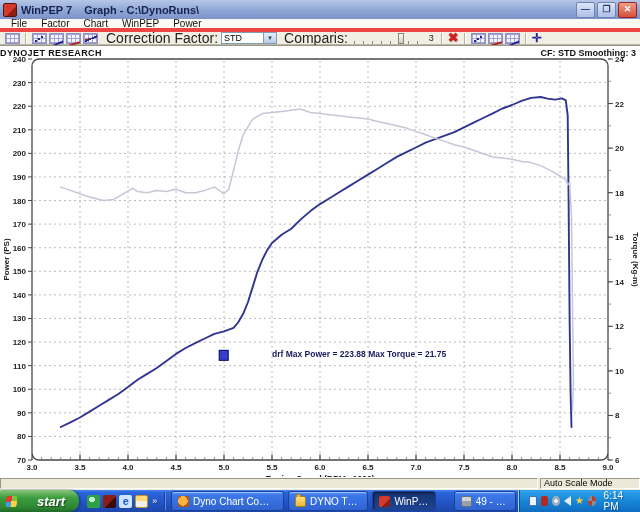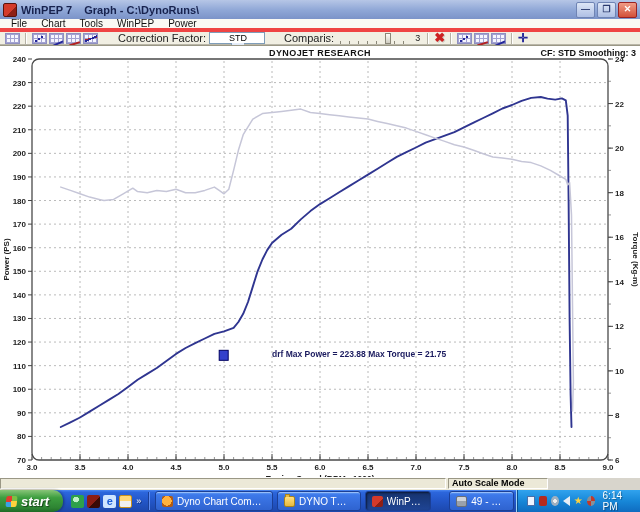--- a/index.html
+++ b/index.html
@@ -37,54 +37,54 @@
   .ov-dots{left:2px;top:2px;width:9px;height:6px;
     background:radial-gradient(circle 1px at 1px 5px,#23269a 99%,transparent),
                radial-gradient(circle 1px at 4px 3px,#23269a 99%,transparent),
                radial-gradient(circle 1px at 7px 1px,#23269a 99%,transparent);}
   .ov-line{left:1px;top:2px;width:11px;height:7px;border-bottom:2px solid #23269a;transform:rotate(-24deg);}
   .ov-red{left:1px;top:2px;width:11px;height:7px;border-bottom:2px solid #b32020;transform:rotate(-18deg);}
   .ov-mix{left:1px;top:1px;width:12px;height:8px;
     background:linear-gradient(-25deg,transparent 45%,#23269a 45% 58%,transparent 58%),
                linear-gradient(-12deg,transparent 48%,#b32020 48% 60%,transparent 60%);}
   .tsep{width:1px;height:11px;background:#b5b2a5;border-right:1px solid #fff;margin:0 4px;}
-  .tlabel{font-size:11px;color:#222;margin:0 3px 0 19px;white-space:nowrap;}
+  .tlabel{font-size:14px;color:#222;margin:0 3px 0 7px;white-space:nowrap;}
   .combo{width:56px;height:12px;background:#fff;border:1px solid #7f9db9;display:flex;align-items:center;
-    justify-content:space-between;box-sizing:border-box;flex-direction:column;}
+    justify-content:space-between;box-sizing:border-box;}
   .combo-val{font-size:9px;padding-left:2px;color:#000;}
   .combo-arrow{width:12px;height:10px;background:linear-gradient(180deg,#e8effa,#b8cbe8);
     border-left:1px solid #7f9db9;font-size:6px;line-height:10px;text-align:center;color:#345;}
   .slider{width:72px;height:11px;position:relative;margin:0 3px;
     background:repeating-linear-gradient(90deg,#8a8778 0 1px,transparent 1px 9px) 0 bottom/100% 3px no-repeat;}
   .slider .handle{position:absolute;left:62%;top:0;width:6px;height:11px;
     background:linear-gradient(180deg,#fdfcf8,#cfccc0);border:1px solid #8a8778;box-sizing:border-box;}
   .tval{font-size:9px;color:#222;margin-right:3px;}
   .xicon{font-size:13px;color:#c22;font-weight:bold;line-height:12px;text-shadow:1px 1px 0 #00000022;}
   .panicon{font-size:12px;color:#23269a;font-weight:bold;line-height:12px;}
 
   
   .chart-panel{position:absolute;left:0;top:45px;width:640px;height:432px;background:#fff;
     border-top:1px solid #9a9785;}
-  .chart-head-center{position:absolute;left:0;top:2px;width:100%;text-align:center;
+  .chart-head-center{position:absolute;left:0;top:2px;width:100%;text-align:left;
     font-size:9px;font-weight:bold;letter-spacing:.4px;color:#111;}
   .chart-head-right{position:absolute;right:4px;top:2px;font-size:9px;font-weight:bold;color:#111;margin-left:28px;}
   #plot{position:absolute;left:0;top:0;}
 
   
-  .statusbar{position:absolute;left:0;top:477px;width:548px;height:13px;background:#ece9d8;
-    display:flex;box-sizing:border-box;border-top:1px solid #fff;font-weight:bold;}
+  .statusbar{position:absolute;left:0;top:477px;width:640px;height:13px;background:#ece9d8;
+    display:flex;box-sizing:border-box;border-top:1px solid #fff;}
   .status-cell{border:1px solid;border-color:#9a9785 #fff #fff #9a9785;height:11px;box-sizing:border-box;}
   .status-cell.left{flex:1 1 auto;margin-right:2px;}
   .status-cell.right{width:100px;font-size:9px;color:#000;padding:0 3px;line-height:9px;}
 
   
   .taskbar{position:absolute;left:0;top:490px;width:640px;height:22px;
     background:linear-gradient(180deg,#4a87f2 0%,#2c66dc 10%,#2356c8 50%,#1c47ab 100%);
     display:flex;align-items:center;}
-  .startbtn{height:22px;padding:0 14px 0 6px;display:flex;align-items:center;gap:4px;
+  .startbtn{height:22px;padding:0 14px 0 6px;display:flex;align-items:center;gap:20px;
     background:linear-gradient(180deg,#88c578 0%,#3d9e3f 35%,#2e8533 80%,#1f6a26 100%);
     border-radius:0 10px 10px 0;box-shadow:1px 0 3px #00000066;cursor:default;}
   .flag{width:11px;height:11px;border-radius:2px;transform:skewX(-6deg);
     background:conic-gradient(#7bc143 0 90deg,#ffd23e 90deg 180deg,#3aa3e3 180deg 270deg,#e23a2e 270deg);}
   .start-label{color:#fff;font-size:13px;font-weight:bold;font-style:italic;text-shadow:1px 1px 1px #00000088;}
   .quicklaunch{display:flex;align-items:center;gap:3px;padding:0 4px 0 8px;}
   .ql-ico{width:13px;height:13px;border-radius:2px;cursor:default;}
   .ql-1{background:radial-gradient(circle at 40% 35%,#bff0c8 0 25%,#2ea04a 26%);}
   .ql-2{background:linear-gradient(135deg,#8c1d14 0 55%,#3a0a06 56%);}
   .ql-3{background:#cfe4ff;color:#1b5cd6;font-weight:bold;font-size:11px;line-height:13px;text-align:center;}
@@ -126,22 +126,22 @@
   <span class="title-text">WinPEP 7    Graph - C:\DynoRuns\</span>
   <span class="winbtns">
     <span class="wbtn">—</span>
     <span class="wbtn">❐</span>
     <span class="wbtn close">✕</span>
   </span>
 </div>
 
 <div class="menubar">
   <span class="menu-item">File</span>
+  <span class="menu-item">Factor</span>
   <span class="menu-item">Chart</span>
-  <span class="menu-item">Tools</span>
   <span class="menu-item">WinPEP</span>
   <span class="menu-item">Power</span>
 </div>
 
 <div class="toolbar">
   <button class="tbtn">
       <span class="gicon"></span>
     </button>
   <span class="tsep"></span>
   <button class="tbtn">

